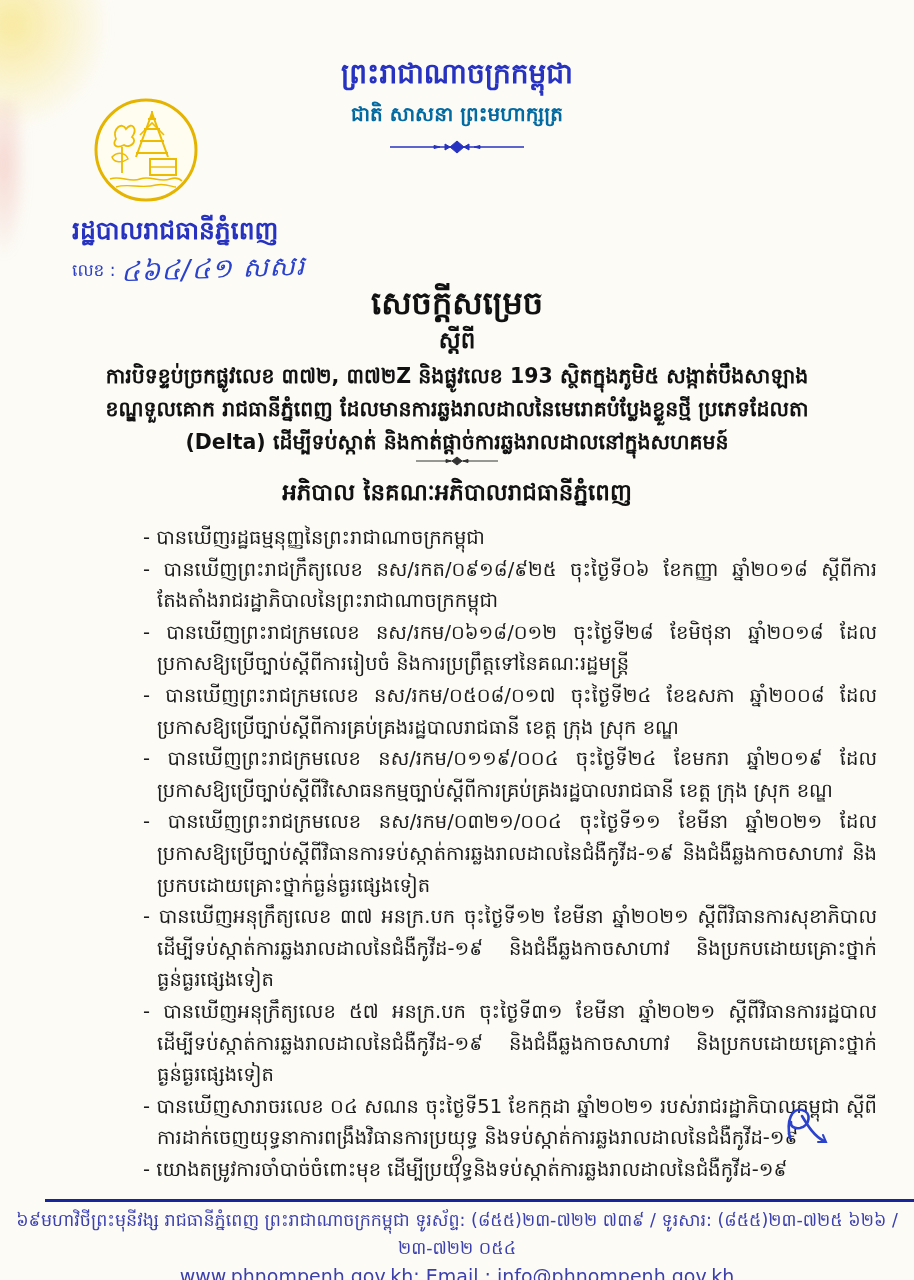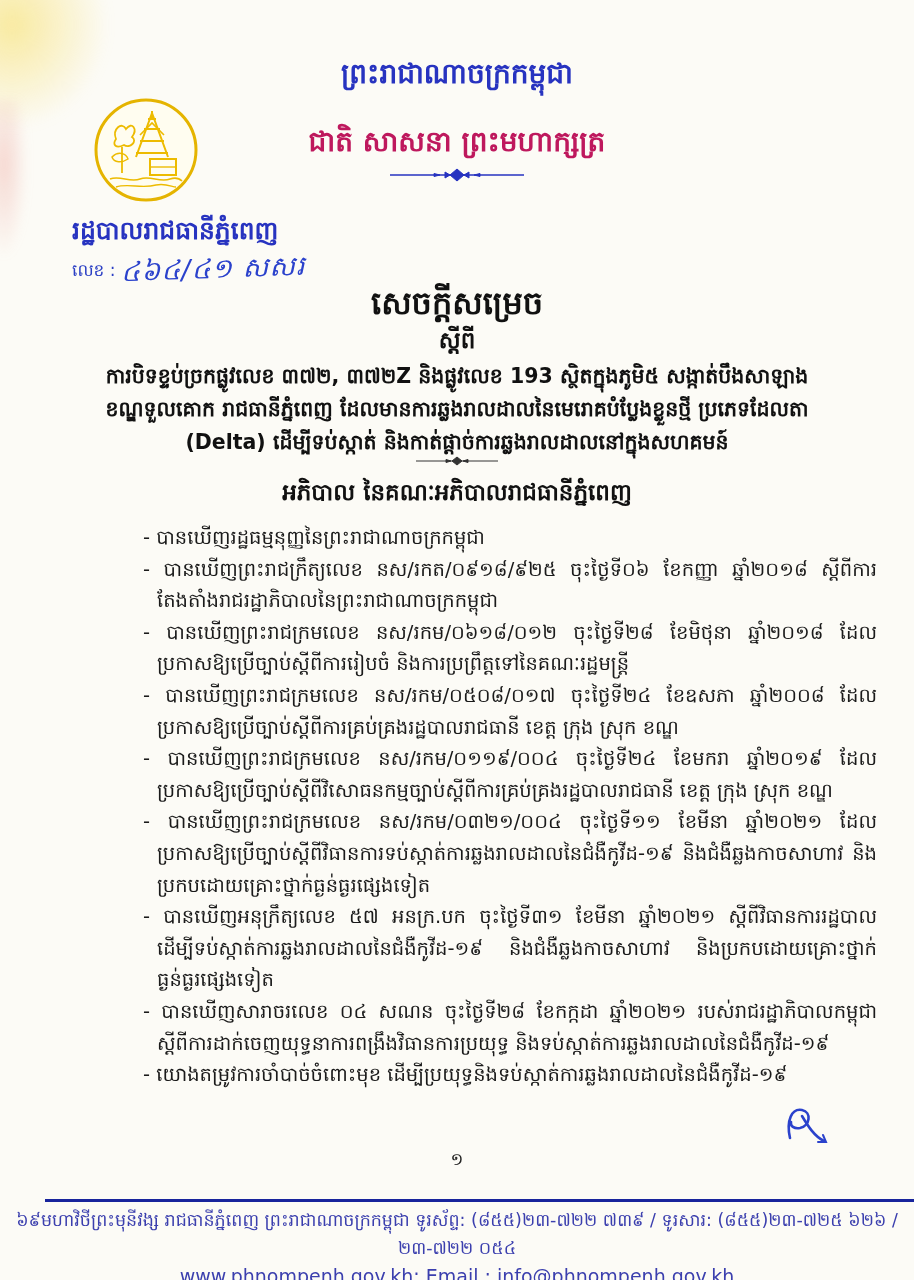--- a/index.html
+++ b/index.html
@@ -15,21 +15,21 @@
   
   .smudge-tl{position:absolute;left:-30px;top:-20px;width:140px;height:150px;
     background:radial-gradient(ellipse at 30% 30%,rgba(246,220,90,.55),rgba(246,220,90,0) 70%);
     filter:blur(6px);}
   .smudge-left{position:absolute;left:-12px;top:100px;width:40px;height:160px;
     background:radial-gradient(ellipse at 40% 40%,rgba(235,150,140,.35),rgba(235,150,140,0) 70%);
     filter:blur(5px);}
 
   .header{position:absolute;left:0;top:36px;width:100%;text-align:center;}
   .motto1{font-size:28px;font-weight:bold;color:#2733c0;line-height:40px;margin-top:18px;}
-  .motto2{font-size:28px;font-weight:bold;color:#be185d;line-height:40px;margin-top:28px;}
+  .motto2{font-size:20px;font-weight:bold;color:#0369a1;line-height:40px;}
   .hdr-ornament{margin-top:4px;}
 
   .seal{position:absolute;left:92px;top:95px;width:108px;height:110px;}
 
   .agency{position:absolute;left:28px;top:214px;width:300px;margin-left:44px;}
   .agency-name{font-size:25px;font-weight:bold;color:#2733c0;line-height:34px;}
   .ref-line{margin-top:4px;white-space:nowrap;}
   .ref-label{font-size:17px;color:#2b3fc4;vertical-align:middle;}
   .ref-number{font-size:27px;color:#2b42cc;font-style:italic;display:inline-block;
     transform:rotate(-2deg);letter-spacing:1px;vertical-align:middle;}
@@ -153,24 +153,25 @@
         <li>បានឃើញព្រះរាជក្រឹត្យលេខ នស/រកត/០៩១៨/៩២៥ ចុះថ្ងៃទី០៦ ខែកញ្ញា ឆ្នាំ២០១៨ ស្តីពីការតែងតាំងរាជរដ្ឋាភិបាលនៃព្រះរាជាណាចក្រកម្ពុជា</li>
 
         <li>បានឃើញព្រះរាជក្រមលេខ នស/រកម/០៦១៨/០១២ ចុះថ្ងៃទី២៨ ខែមិថុនា ឆ្នាំ២០១៨ ដែលប្រកាសឱ្យប្រើច្បាប់ស្តីពីការរៀបចំ និងការប្រព្រឹត្តទៅនៃគណៈរដ្ឋមន្ត្រី</li>
 
         <li>បានឃើញព្រះរាជក្រមលេខ នស/រកម/០៥០៨/០១៧ ចុះថ្ងៃទី២៤ ខែឧសភា ឆ្នាំ២០០៨ ដែលប្រកាសឱ្យប្រើច្បាប់ស្តីពីការគ្រប់គ្រងរដ្ឋបាលរាជធានី ខេត្ត ក្រុង ស្រុក ខណ្ឌ</li>
 
         <li>បានឃើញព្រះរាជក្រមលេខ នស/រកម/០១១៩/០០៤ ចុះថ្ងៃទី២៤ ខែមករា ឆ្នាំ២០១៩ ដែលប្រកាសឱ្យប្រើច្បាប់ស្តីពីវិសោធនកម្មច្បាប់ស្តីពីការគ្រប់គ្រងរដ្ឋបាលរាជធានី ខេត្ត ក្រុង ស្រុក ខណ្ឌ</li>
 
         <li>បានឃើញព្រះរាជក្រមលេខ នស/រកម/០៣២១/០០៤ ចុះថ្ងៃទី១១ ខែមីនា ឆ្នាំ២០២១ ដែលប្រកាសឱ្យប្រើច្បាប់ស្តីពីវិធានការទប់ស្កាត់ការឆ្លងរាលដាលនៃជំងឺកូវីដ-១៩ និងជំងឺឆ្លងកាចសាហាវ និងប្រកបដោយគ្រោះថ្នាក់ធ្ងន់ធ្ងរផ្សេងទៀត</li>
 
+        <li>បានឃើញអនុក្រឹត្យលេខ ៣៧ អនក្រ.បក ចុះថ្ងៃទី១២ ខែមីនា ឆ្នាំ២០២១ ស្តីពីវិធានការសុខាភិបាល ដើម្បីទប់ស្កាត់ការឆ្លងរាលដាលនៃជំងឺកូវីដ-១៩ និងជំងឺឆ្លងកាចសាហាវ និងប្រកបដោយគ្រោះថ្នាក់ធ្ងន់ធ្ងរផ្សេងទៀត</li>
 
         <li>បានឃើញអនុក្រឹត្យលេខ ៥៧ អនក្រ.បក ចុះថ្ងៃទី៣១ ខែមីនា ឆ្នាំ២០២១ ស្តីពីវិធានការរដ្ឋបាល ដើម្បីទប់ស្កាត់ការឆ្លងរាលដាលនៃជំងឺកូវីដ-១៩ និងជំងឺឆ្លងកាចសាហាវ និងប្រកបដោយគ្រោះថ្នាក់ធ្ងន់ធ្ងរផ្សេងទៀត</li>
 
-        <li>បានឃើញសារាចរលេខ ០៤ សណន ចុះថ្ងៃទី២៨ ខែកក្កដា ឆ្នាំ២០២១ របស់រាជរដ្ឋាភិបាលកម្ពុជា ស្តីពីការដាក់ចេញយុទ្ធនាការពង្រឹងវិធានការប្រយុទ្ធ និងទប់ស្កាត់ការឆ្លងរាលដាលនៃជំងឺកូវីដ-១៩</li>
+        <li>បានឃើញសារាចរលេខ ០៤ សណន ចុះថ្ងៃទី51 ខែកក្កដា ឆ្នាំ២០២១ របស់រាជរដ្ឋាភិបាលកម្ពុជា ស្តីពីការដាក់ចេញយុទ្ធនាការពង្រឹងវិធានការប្រយុទ្ធ និងទប់ស្កាត់ការឆ្លងរាលដាលនៃជំងឺកូវីដ-១៩</li>
 
         <li>យោងតម្រូវការចាំបាច់ចំពោះមុខ ដើម្បីប្រយុទ្ធនិងទប់ស្កាត់ការឆ្លងរាលដាលនៃជំងឺកូវីដ-១៩</li>
       </ul>
   </div>
 
   <div class="paraph">
     <svg width="52" height="46" viewBox="0 0 52 46">
       <g stroke="#2b42cc" fill="none" stroke-width="2.6" stroke-linecap="round">
         <path d="M8 34 C4 16 10 4 20 6 C30 8 28 22 18 24 C12 25 8 22 9 18"></path>
         <path d="M20 12 C26 22 32 32 42 37"></path>

